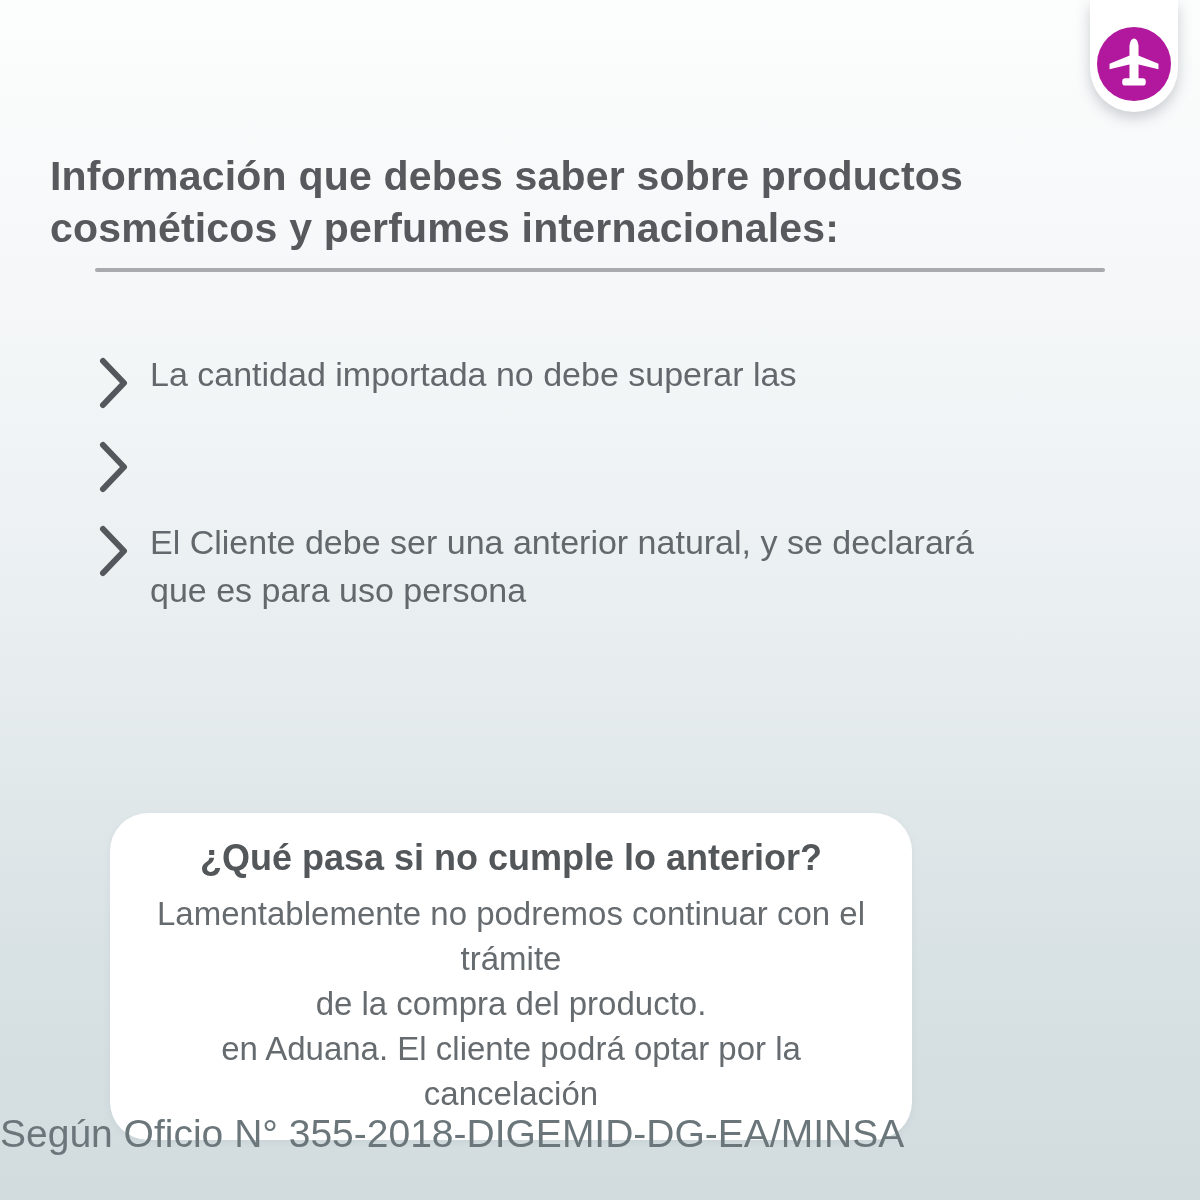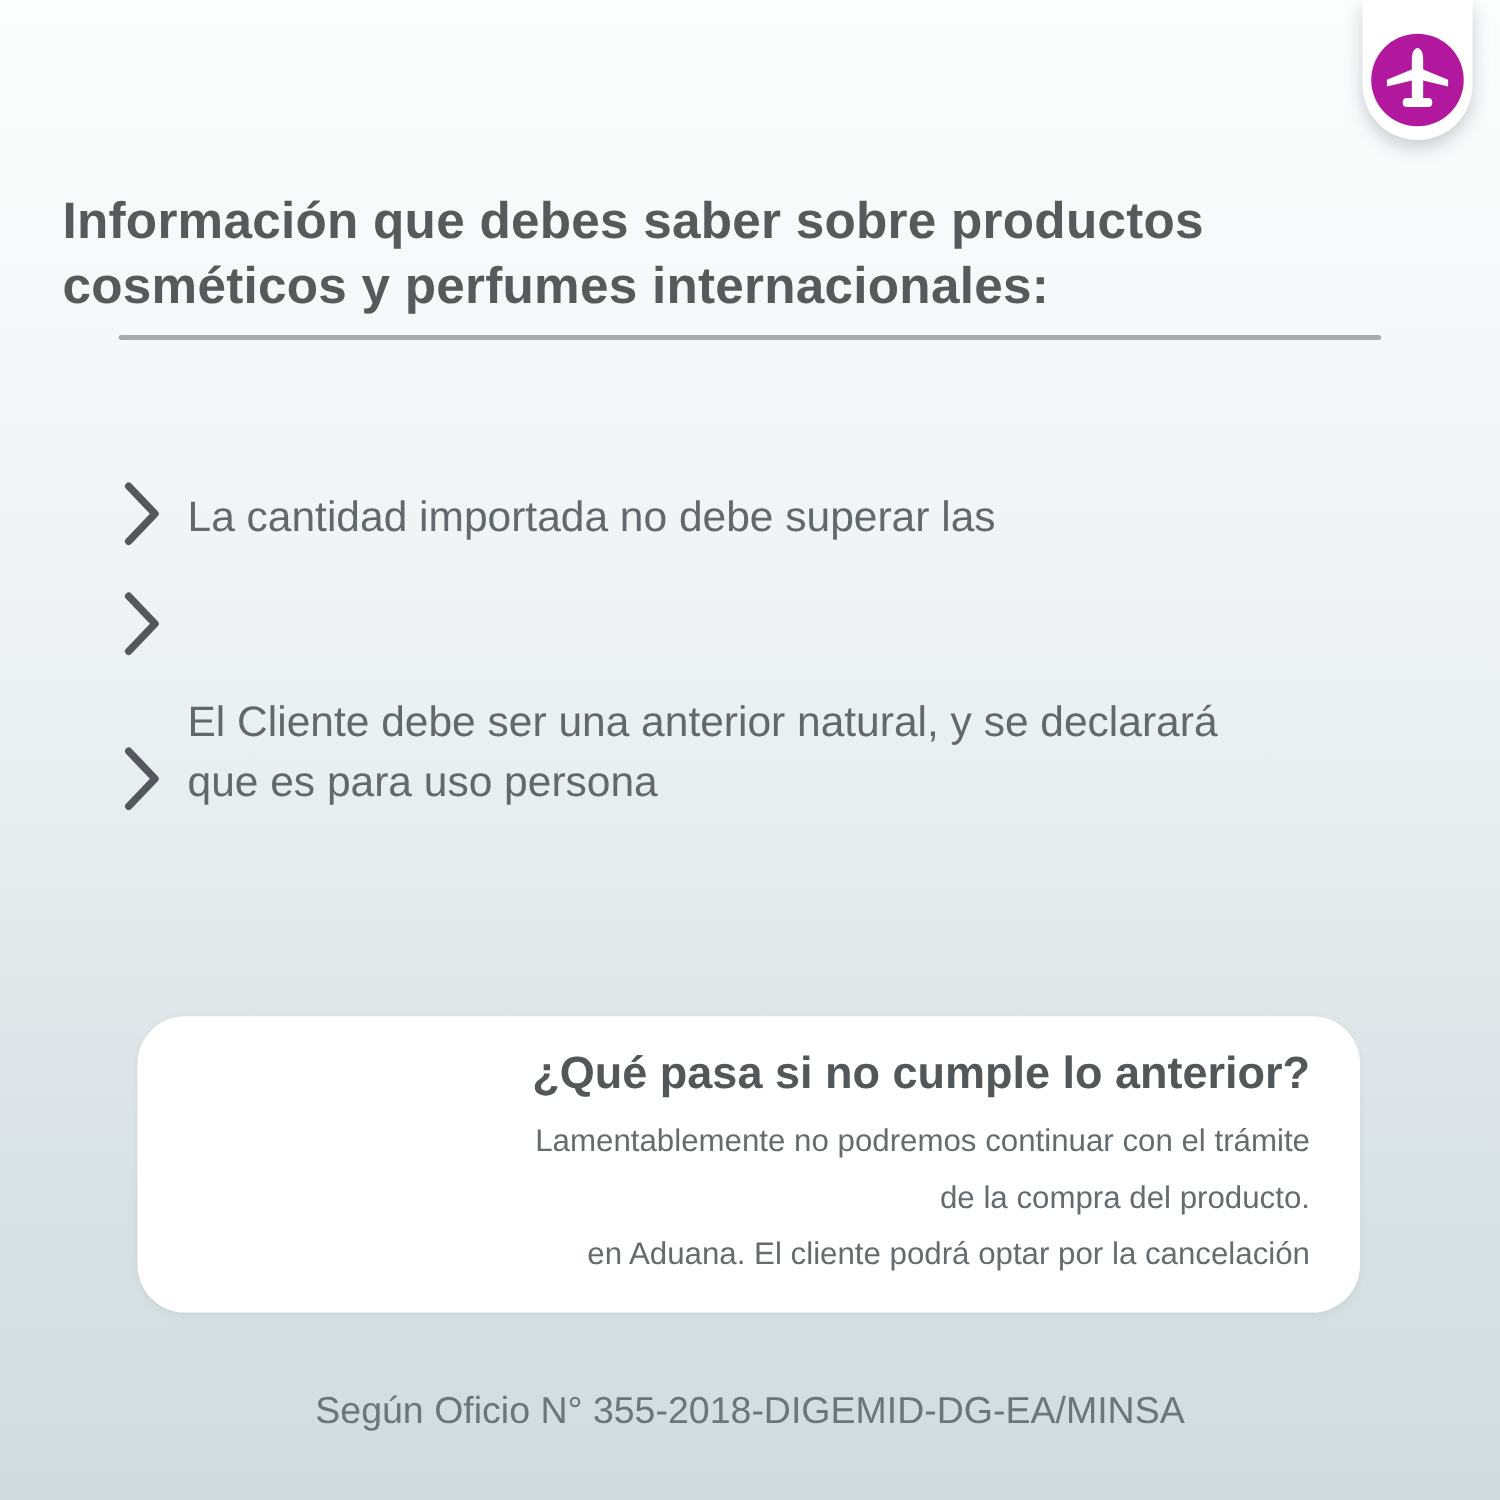--- a/index.html
+++ b/index.html
@@ -53,69 +53,68 @@
     border-radius: 2px;
   }
 
   
   .bullet-list {
     position: absolute;
     top: 350px; left: 98px; right: 55px;
   }
   .bullet-item {
     display: flex;
-    align-items: flex-end;
+    align-items: flex-start;
     margin-bottom: 24px;
-    margin-top: 28px;
   }
   .bullet-chevron {
     flex: 0 0 auto;
     width: 32px; height: 54px;
     margin-top: 6px;
     margin-right: 20px;
   }
   .bullet-text {
     font-size: 34px;
     line-height: 48px;
     color: #63686c;
   }
   .bullet-text span { display: block; }
 
   
   .info-card {
     position: absolute;
     top: 813px; left: 110px;
-    width: 978px;
+    width: 802px;
     background: #ffffff;
     border-radius: 38px;
     padding: 22px 40px 24px;
-    text-align: right;
+    text-align: center;
     box-shadow: 0 2px 6px rgba(120,130,140,0.10);
   }
   .info-card-title {
     font-size: 36px;
     font-weight: bold;
     line-height: 46px;
     color: #53575a;
     margin-bottom: 10px;
   }
   .info-card-body {
-    font-size: 25px;
+    font-size: 33px;
     line-height: 45px;
     color: #666b6f;
   }
   .info-card-body span { display: block; }
 
   
   .page-footer {
     position: absolute;
     top: 1112px; left: 0;
     width: 100%;
-    text-align: center;
-    font-size: 30px;
+    text-align: left;
+    font-size: 39px;
     color: #6b767b;
   }
 </style>
 </head>
 <body>
 
 <div class="brand-pill">
   <div class="brand-circle">
     <span>
       <svg viewBox="0 0 64 64" aria-hidden="true">

